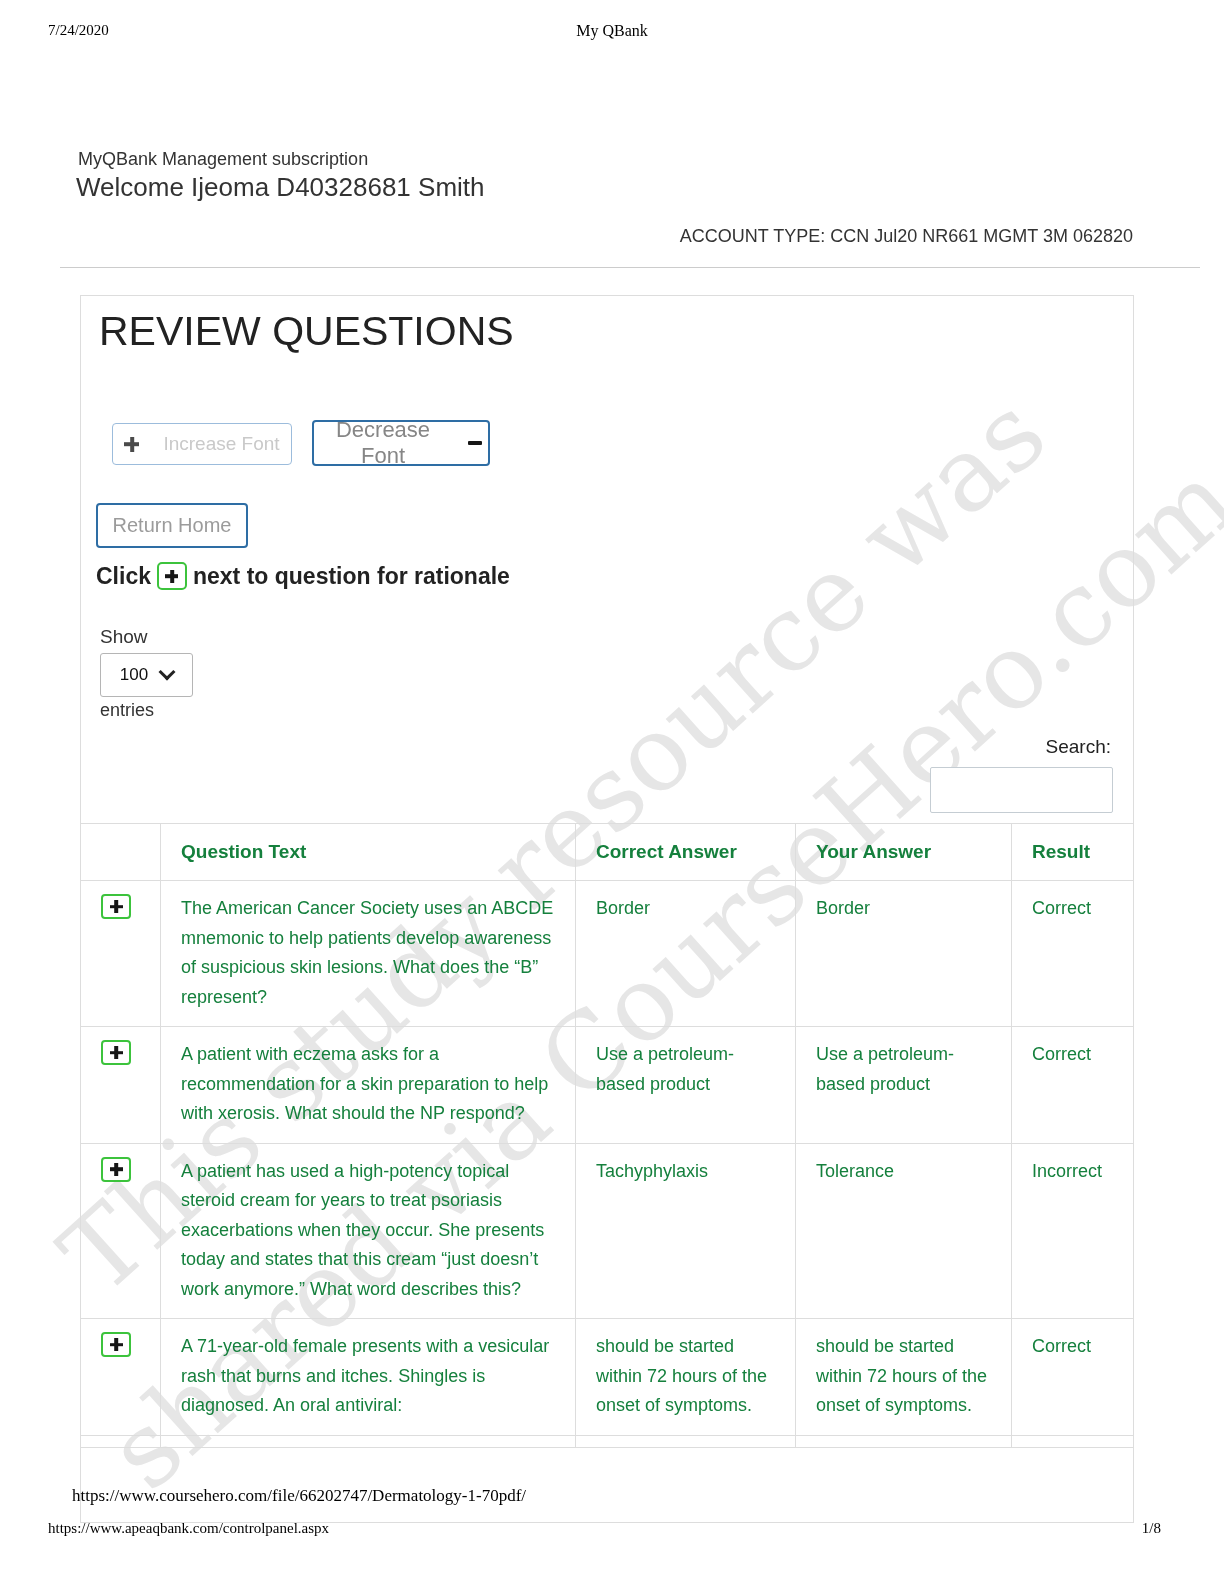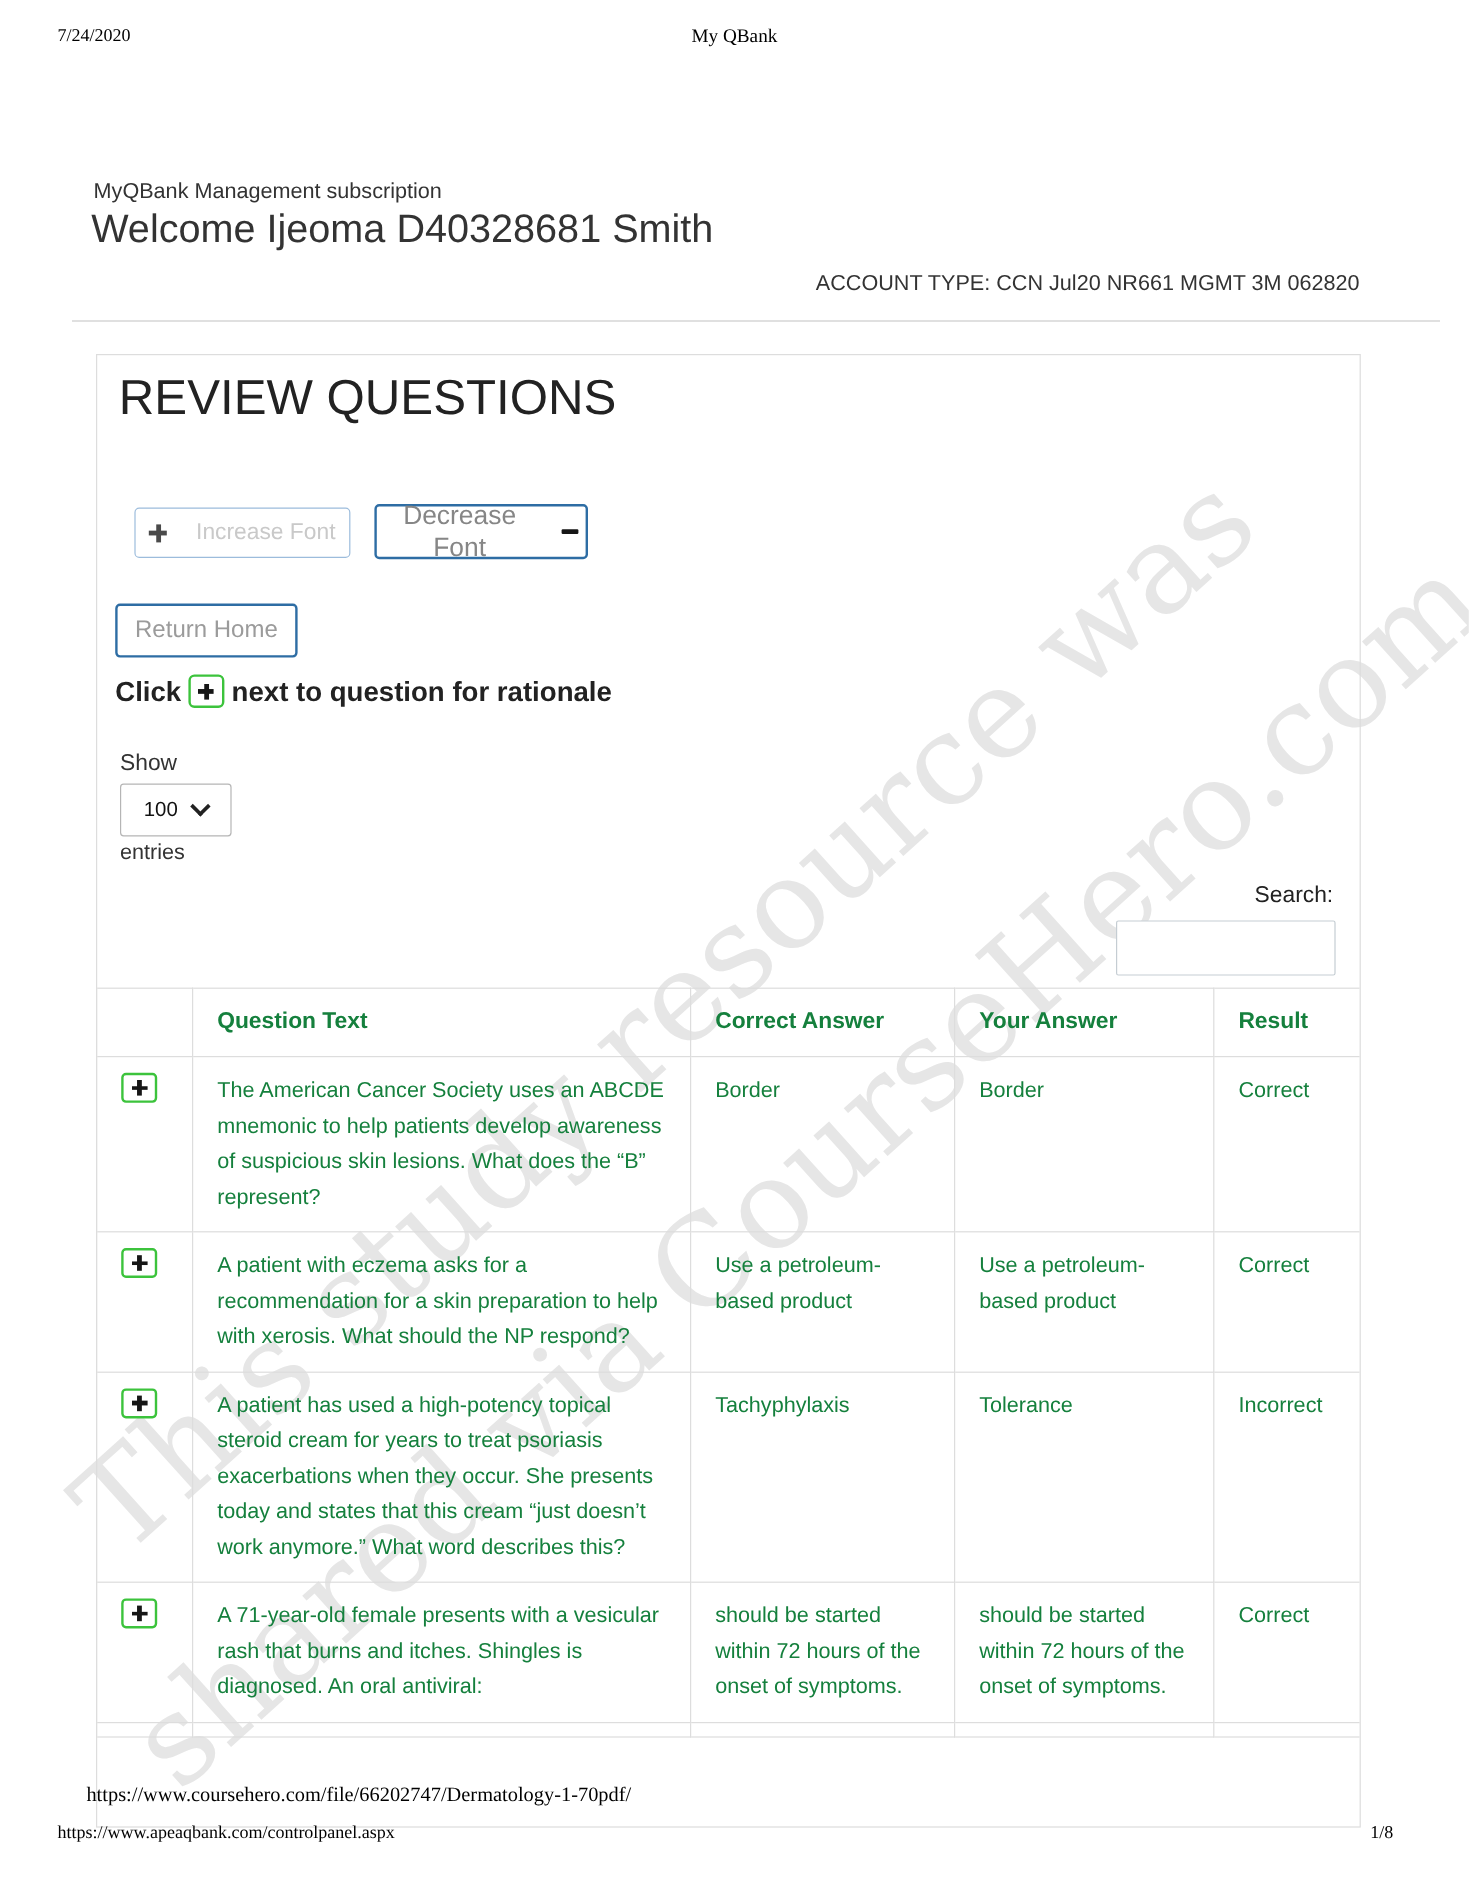--- a/index.html
+++ b/index.html
@@ -13,21 +13,21 @@
     display:flex;flex-direction:column;align-items:center;justify-content:center;gap:55px;
     transform:rotate(-42deg);
     font-family:"DejaVu Serif","Liberation Serif",serif;font-size:104px;color:#e6e6e6;
     white-space:nowrap;pointer-events:none;z-index:0;
   }
   
   .page{position:absolute;inset:0;z-index:1;}
   .print-date{position:absolute;left:48px;top:22px;font:15px "Liberation Serif",serif;color:#000;}
   .print-title{position:absolute;left:0;right:0;top:22px;text-align:center;font:16px "Liberation Serif",serif;color:#000;}
   .subscription{position:absolute;left:78px;top:149px;font-size:18px;color:#333;}
-  .welcome{position:absolute;left:76px;top:172px;font-size:33px;font-weight:300;color:#333;}
+  .welcome{position:absolute;left:76px;top:172px;font-size:26px;font-weight:300;color:#333;}
   .account-type{position:absolute;right:91px;top:226px;font-size:18px;color:#333;}
   .divider{position:absolute;left:60px;top:267px;width:1140px;border-top:1px solid #ccc;}
   
   .card{
     position:absolute;left:80px;top:295px;width:1054px;height:1228px;
     border:1px solid #ddd;box-sizing:border-box;overflow:hidden;background:transparent;
   }
   .panel-title{position:absolute;left:18px;top:12px;font-size:41px;color:#222;}
   .btn{box-sizing:border-box;position:absolute;display:flex;align-items:center;justify-content:center;
        background:#fff;border-radius:4px;cursor:pointer;font-family:"Liberation Sans",sans-serif;}

